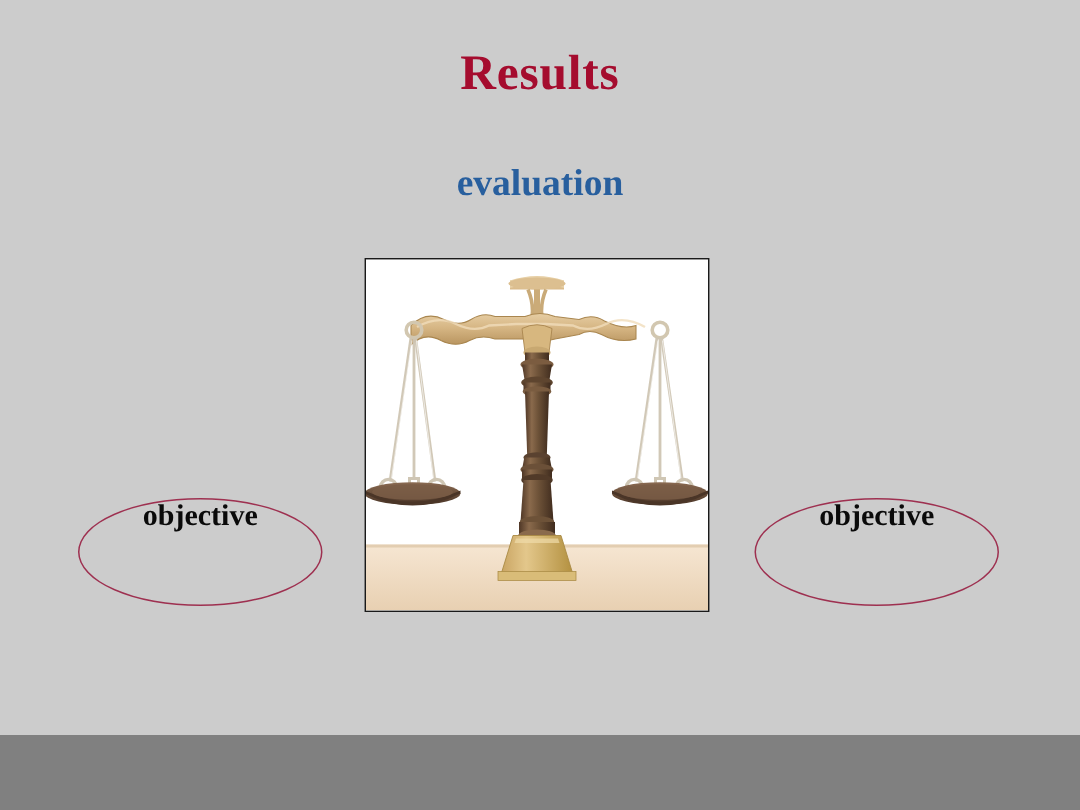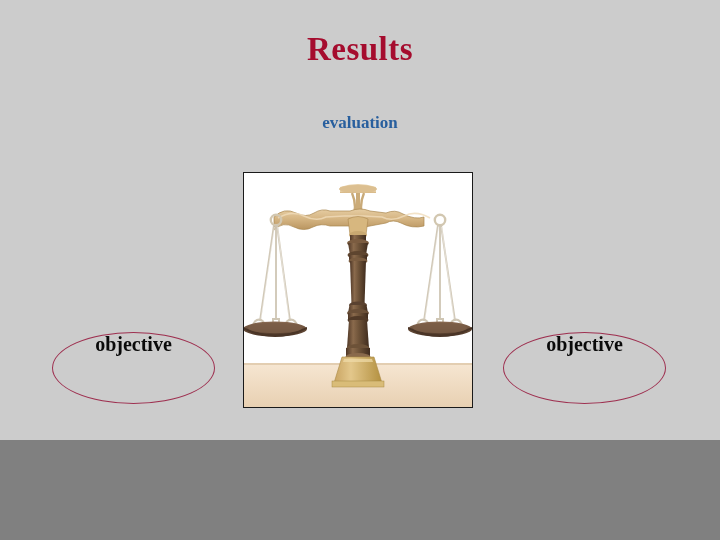--- a/index.html
+++ b/index.html
@@ -3,21 +3,21 @@
 <meta charset="utf-8">
 <style>
   html, body {
     margin: 0;
     padding: 0;
     background: #808080;
   }
   #slide {
     position: relative;
     width: 720px;
-    height: 440px;
+    height: 490px;
     background: #cccccc;
     overflow: hidden;
     font-family: "Liberation Serif", serif;
   }
 
   
   #title {
     position: absolute;
     left: 0;
     top: 30px;
@@ -33,21 +33,21 @@
 
   
   #subtitle {
     position: absolute;
     left: 0;
     top: 108px;
     width: 720px;
     text-align: center;
     font-family: "Liberation Serif", serif;
     font-weight: bold;
-    font-size: 17px;
+    font-size: 25px;
     line-height: 30px;
     color: #285f9e;
   }
 
   
   #scale-figure {
     position: absolute;
     left: 243px;
     top: 172px;
     width: 230px;

